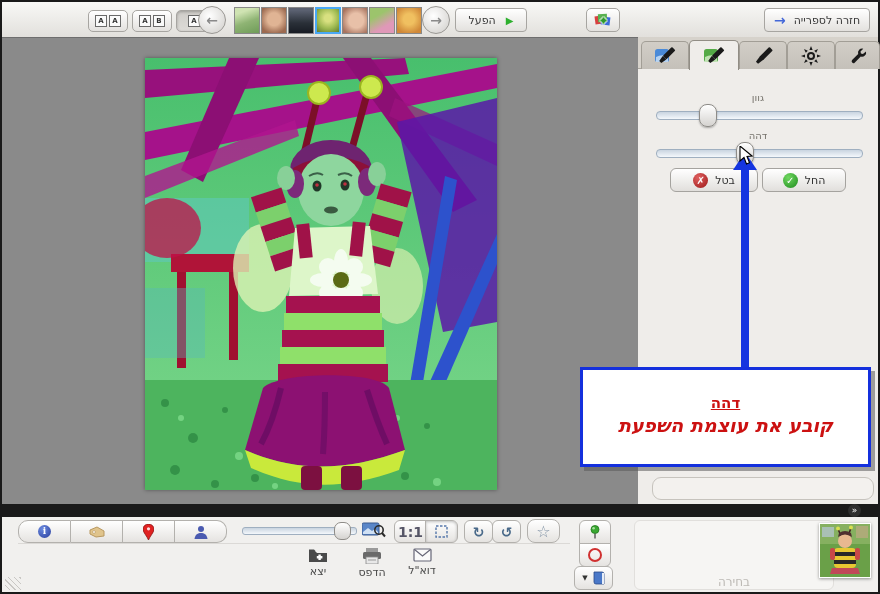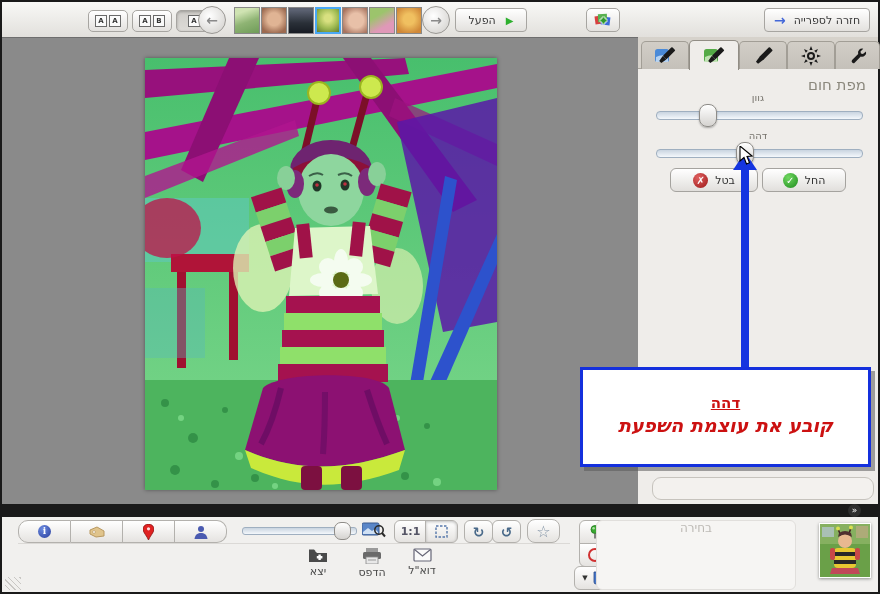--- a/index.html
+++ b/index.html
@@ -87,22 +87,22 @@
       background:linear-gradient(#ffffff,#d5d3d0);border:1px solid #8e8c88;}
   .glyph-btn{border-radius:6px;color:#4a6a8a;font-size:14px;font-weight:bold;}
   .hrline{position:absolute;left:16px;top:26px;width:552px;height:1px;background:#dbd9d6;}
   .action{position:absolute;top:31px;width:46px;display:flex;flex-direction:column;align-items:center;gap:2px;}
   .action .lbl{font-size:11px;color:#4a4a4a;}
   .share-btn{position:absolute;left:437px;top:33px;width:123px;height:31px;border-radius:4px;
       background:linear-gradient(var(--share-green-light),var(--share-green));border:1px solid #2f7f28;
       color:#fff;font-size:13px;display:flex;align-items:center;justify-content:center;}
   .tray-btn{position:absolute;left:577px;width:30px;height:22px;background:linear-gradient(#ffffff,#e5e3e0);
       border:1px solid #b3b1ad;display:flex;align-items:center;justify-content:center;}
-  .tray{position:absolute;left:594px;top:3px;width:198px;height:68px;background:#f6f5f3;
-      border:1px solid #e1dfdc;border-radius:6px;display:flex;align-items:flex-start;justify-content:center;}
+  .tray{position:absolute;left:632px;top:3px;width:198px;height:68px;background:#f6f5f3;
+      border:1px solid #e1dfdc;border-radius:6px;display:flex;align-items:flex-end;justify-content:center;}
   .tray-label{font-size:12px;color:#bdbab5;}
   .sel-thumb{position:absolute;left:817px;top:6px;width:50px;height:53px;border:1px solid #fff;
       box-shadow:0 1px 3px rgba(0,0,0,.4);}
   .grip{position:absolute;left:3px;top:60px;width:16px;height:13px;
       background:repeating-linear-gradient(45deg,transparent,transparent 3px,#c9c7c4 3px,#c9c7c4 4px);}
 </style>
 </head>
 <body>
 
 <div class="window">
@@ -324,21 +324,20 @@
           <path d="M17 17 l-3.8 -1.8 2 -2 z"></path>
       </g>
     </svg>
   </div>
   <div class="tab" style="left:835px;width:43px;">
     <svg width="20" height="20" viewBox="0 0 24 24">
       <path d="M21.6 6.6a5 5 0 0 1-6.3 6.1L8 20a2.2 2.2 0 0 1-3.1-3.1l7.3-7.3a5 5 0 0 1 6.1-6.3L15 6.6l.5 2.4 2.4.5z" fill="#1a1a1a"></path>
     </svg>
   </div>
 
-  <div class="panel-title">מפת חום</div>
 
   <div class="slider-label" style="top:92px;">גוון</div>
   <div class="slider-track" style="top:111px;"></div>
   <div class="slider-thumb" style="left:699px;top:104px;"></div>
 
   <div class="slider-label" style="top:130px;">דהה</div>
   <div class="slider-track" style="top:149px;"></div>
   <div class="slider-thumb" style="left:736px;top:142px;"></div>
 
   <div class="panel-btn" style="left:670px;width:86px;">
@@ -396,21 +395,21 @@
     <div class="ztrack"></div>
     <div class="zthumb"></div>
     <div style="position:absolute;left:360px;top:4px;">
       <svg width="24" height="17" viewBox="0 0 24 17">
         <rect x="0" y="2" width="17" height="12" rx="1.5" fill="#5a86c8" stroke="#3a5a90" stroke-width="1"></rect>
         <path d="M1 11 l5 -4 4 3 3 -2 3 3 v2 h-15 z" fill="#cfe0f4"></path>
         <circle cx="17" cy="9" r="4.2" fill="none" stroke="#2a2a2a" stroke-width="1.6"></circle>
         <line x1="20" y1="12" x2="23" y2="15.5" stroke="#2a2a2a" stroke-width="2"></line>
       </svg>
     </div>
-    <div class="bp-btn sqbtn" style="left:392px;top:3px;width:31px;border-radius:6px 0 0 6px;font-size:11px;font-weight:bold;color:#556;">
+    <div class="bp-btn sqbtn" style="left:392px;top:3px;width:31px;border-radius:6px 0 0 6px;font-size:14px;font-weight:bold;color:#556;">
       <span>1:1</span>
     </div>
     <div class="bp-btn pressed" style="left:423px;top:3px;width:31px;border-radius:0 6px 6px 0;">
       <svg width="13" height="13" viewBox="0 0 13 13">
         <rect x="1" y="1" width="11" height="11" fill="none" stroke="#5577aa" stroke-width="1.4" stroke-dasharray="2.5 1.5"></rect>
       </svg>
     </div>
     <div class="bp-btn glyph-btn" style="left:462px;top:3px;width:27px;">
       <span>↻</span>
     </div>

